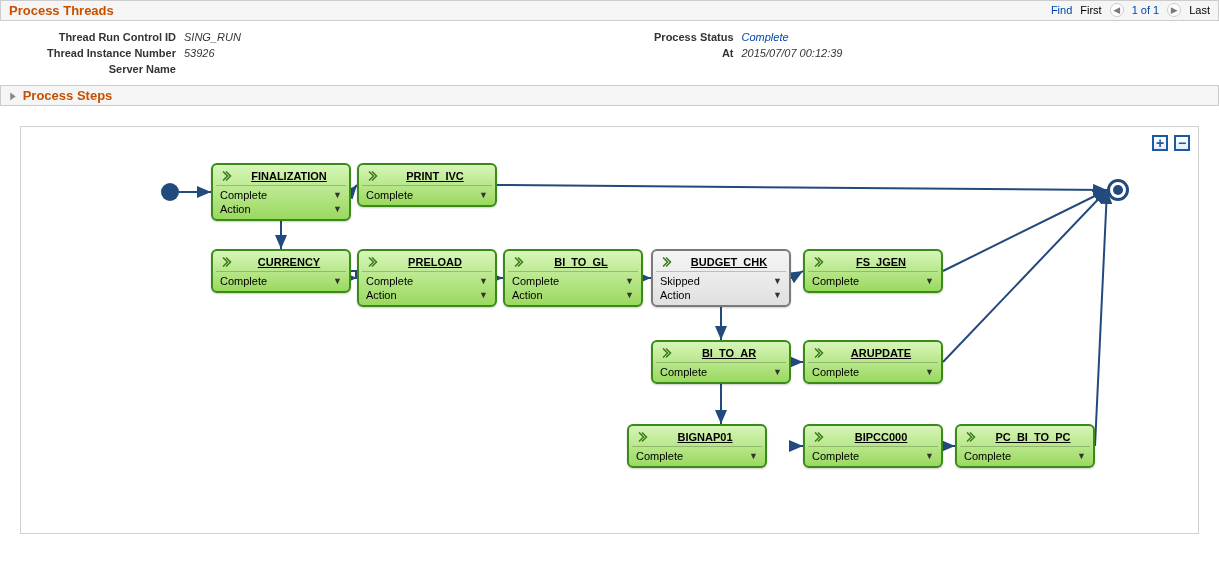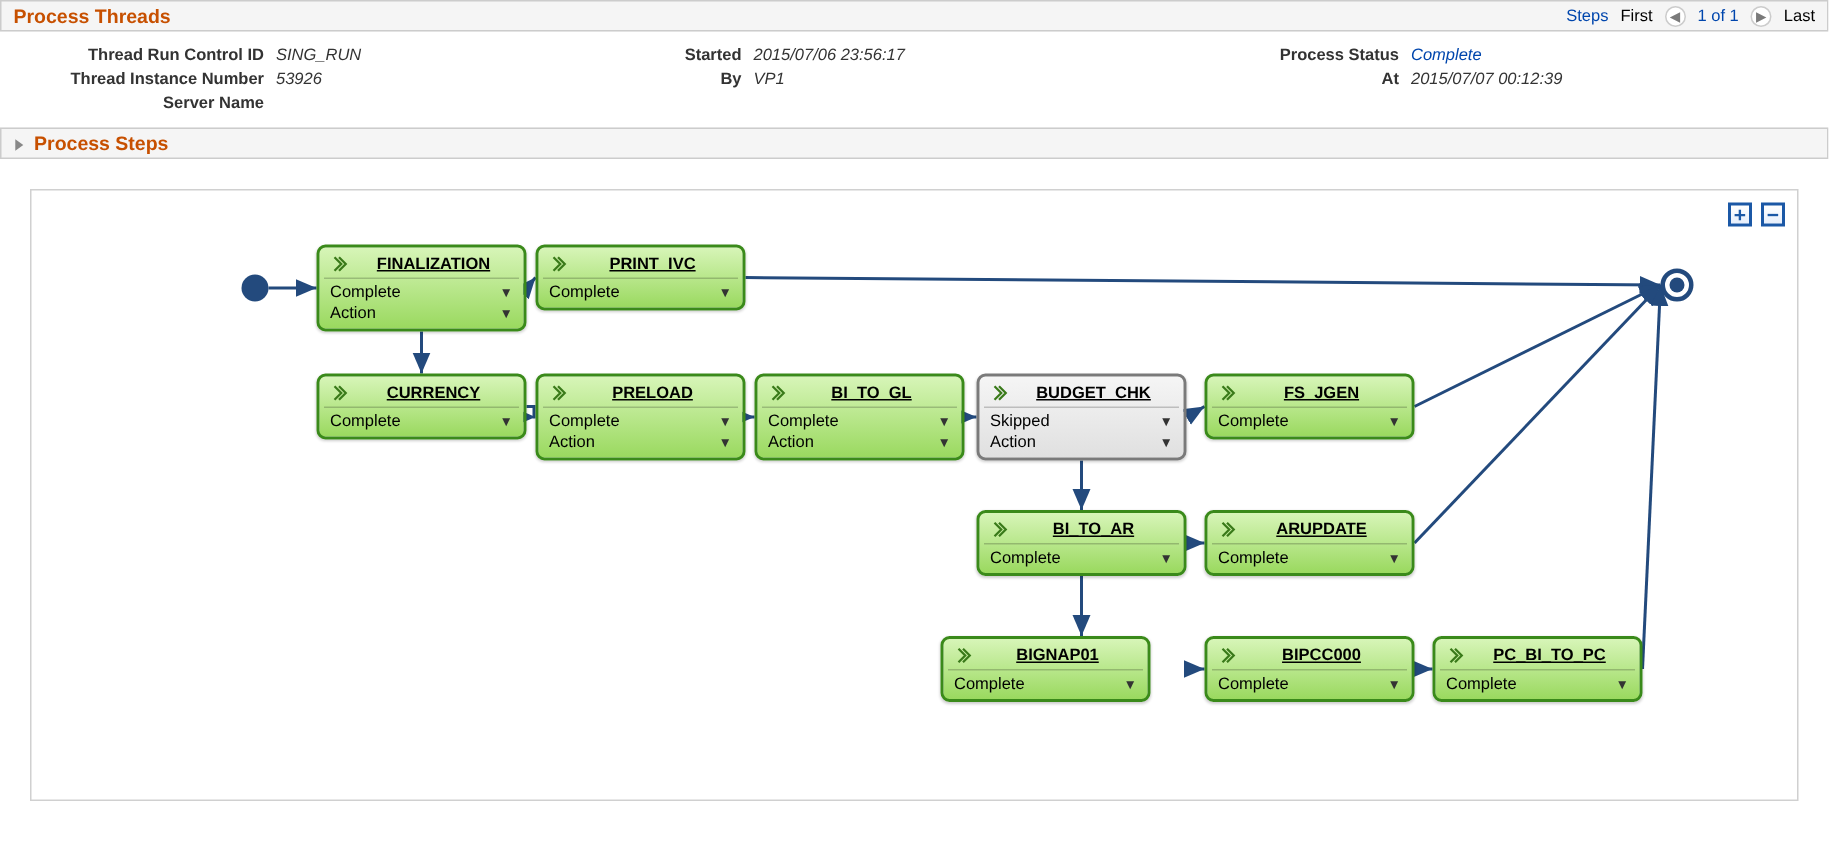--- a/index.html
+++ b/index.html
@@ -4,21 +4,21 @@
   <style>
     * { box-sizing: border-box; margin: 0; padding: 0; }
     body { font-family: Arial, sans-serif; font-size: 12px; background: #fff; }
     .page { width: 1219px; height: 571px; position: relative; }
     
     .section-header {
       border: 1px solid #ccc;
       background: #f5f5f5;
       padding: 2px 8px;
       display: flex;
-      align-items: center;
+      align-items: flex-start;
       justify-content: space-between;
     }
     .section-title { color: #c75000; font-weight: bold; font-size: 13px; }
     .nav-controls { display: flex; align-items: center; gap: 8px; font-size: 11px; }
     .nav-link { color: #0046ad; cursor: pointer; }
     .nav-arrow {
       display:inline-flex; align-items:center; justify-content:center;
       width:14px;height:14px; border:1px solid #ccc; border-radius:50%;
       background:#fff; color:#7a7a7a; font-size:9px; cursor:pointer;
     }
@@ -63,21 +63,21 @@
     .proc, .start-node, .end-node { z-index:10; }
   </style>
 </head>
 <body>
 
 <div class="page">
 
   <div class="section-header">
     <span class="section-title">Process Threads</span>
     <div class="nav-controls">
-      <span class="nav-link">Steps</span>
+      <span class="nav-link">Find</span>
       <span>First</span>
       <span class="nav-arrow">◀</span>
       <span class="nav-count">1 of 1</span>
       <span class="nav-arrow">▶</span>
       <span>Last</span>
     </div>
   </div>
 
   <div class="details-area">
     <div class="col">
@@ -85,30 +85,20 @@
         <div class="lbl">Thread Run Control ID</div>
         <div class="val">SING_RUN</div>
       </div>
       <div class="row">
         <div class="lbl">Thread Instance Number</div>
         <div class="val">53926</div>
       </div>
       <div class="row">
         <div class="lbl">Server Name</div>
         <div class="val"></div>
-      </div>
-    </div>
-    <div class="col">
-      <div class="row">
-        <div class="lbl" style="width:100px">Started</div>
-        <div class="val">2015/07/06 23:56:17</div>
-      </div>
-      <div class="row">
-        <div class="lbl" style="width:100px">By</div>
-        <div class="val">VP1</div>
       </div>
     </div>
     <div class="col">
       <div class="row">
         <div class="lbl" style="width:140px">Process Status</div>
         <div class="val link">Complete</div>
       </div>
       <div class="row">
         <div class="lbl" style="width:140px">At</div>
         <div class="val">2015/07/07 00:12:39</div>

